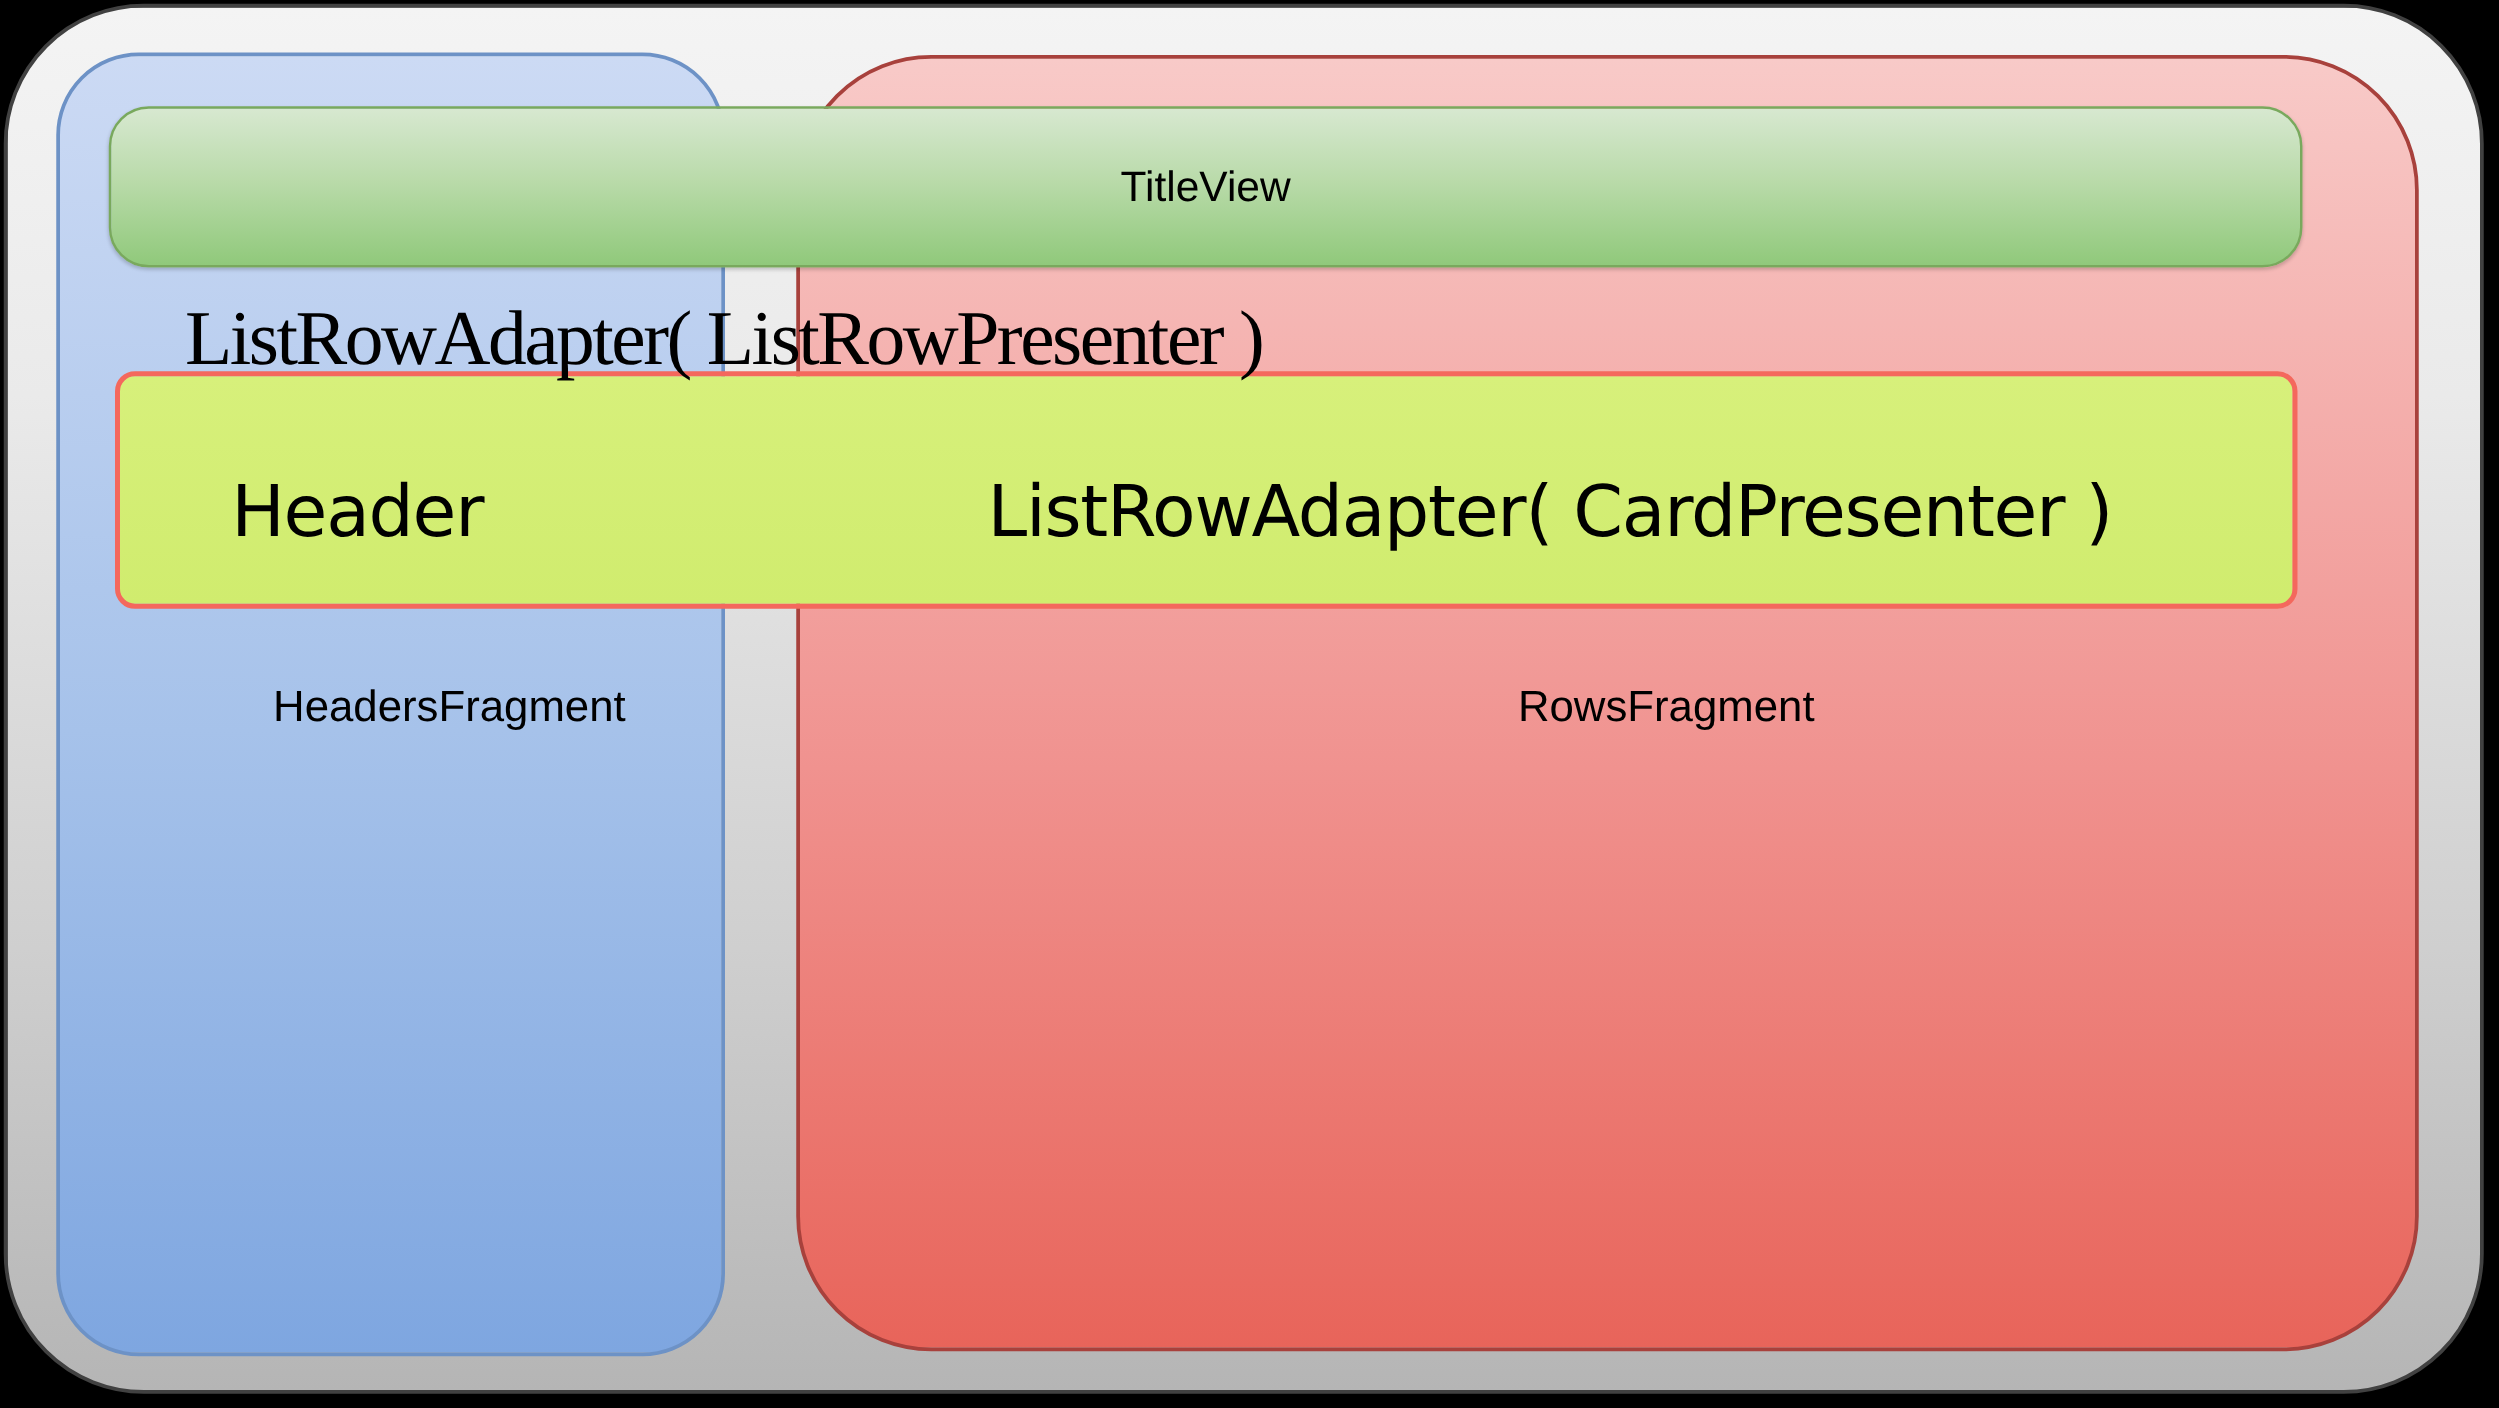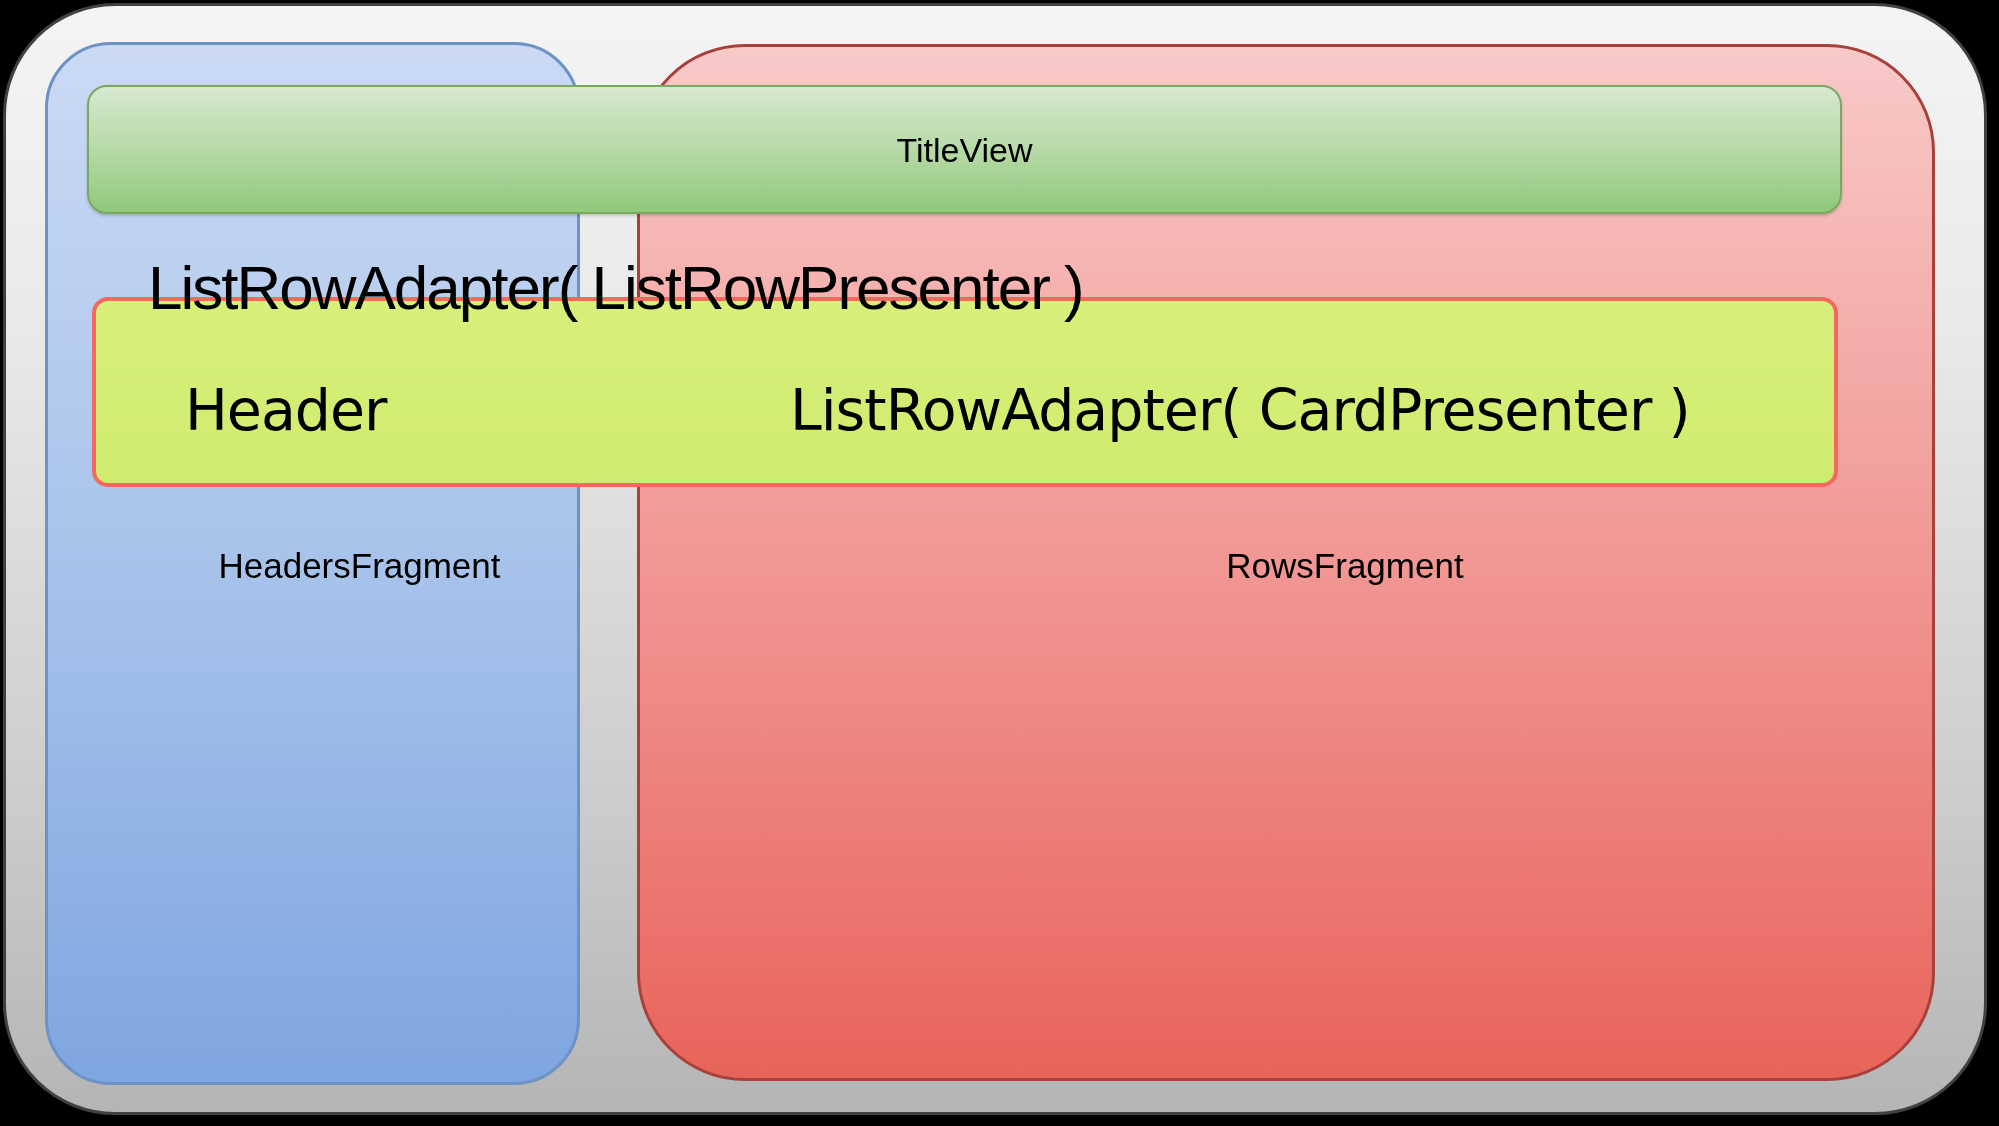--- a/index.html
+++ b/index.html
@@ -27,48 +27,48 @@
     border:3px solid var(--blue-border);
     background:linear-gradient(180deg, var(--blue-top) 0%, #a6c2ea 52%, var(--blue-bottom) 100%);
   }
   .rows-box{
     left:637px; top:44px; width:1298px; height:1037px; border-radius:108px;
     border:3px solid var(--red-border);
     background:linear-gradient(180deg, var(--red-top) 0%, #f0928f 55%, var(--red-bottom) 100%);
   }
   .title-bar{
     position:absolute; left:87px; top:85px; width:1755px; height:129px;
-    border-radius:20px; border:2px solid var(--green-border); box-sizing:border-box;
+    border-radius:32px; border:2px solid var(--green-border); box-sizing:border-box;
     background:linear-gradient(180deg, var(--green-top) 0%, #b8daa8 48%, var(--green-bottom) 100%);
     display:flex; align-items:center; justify-content:center;
     box-shadow:0 2px 3px rgba(0,0,0,.18);
   }
   .title-bar .label{font-size:34px; line-height:1;}
   .yellow-bar{
     position:absolute; left:92px; top:297px; width:1746px; height:190px;
     border-radius:16px; border:4px solid var(--yellow-border); box-sizing:border-box;
     background:linear-gradient(180deg, var(--yellow-fill) 0%, #d0ec6e 100%);
   }
   .caption-text{
-    position:absolute; left:148px; top:252px; font-size:62px; line-height:1.15;
-    letter-spacing:-2px; font-family:Liberation Sans, sans-serif; white-space:nowrap;
+    position:absolute; left:148px; top:236px; font-size:62px; line-height:1.15;
+    letter-spacing:-2px; font-family:Liberation Serif, serif; white-space:nowrap;
   }
   .cell-label{
     position:absolute; top:378px; font-size:57px; line-height:1.15; letter-spacing:-1px;
     font-family:"DejaVu Sans", sans-serif; white-space:nowrap;
   }
   .header-cell{left:185px;}
   .card-cell{left:790px;}
   .fragment-label{
     position:absolute; top:545px; font-size:35px; line-height:1.2; text-align:center;
     font-family:"Liberation Sans", sans-serif;
     padding-left:47px;
   }
   .headers-label{left:45px; width:535px;}
-  .rows-label{left:637px; width:1298px;margin-left:12px;}
+  .rows-label{left:637px; width:1298px;}
 </style>
 </head>
 <body>
 
 <div id="stage">
 
   <div class="frame"></div>
 
   <div class="fragment headers-box"></div>
 

